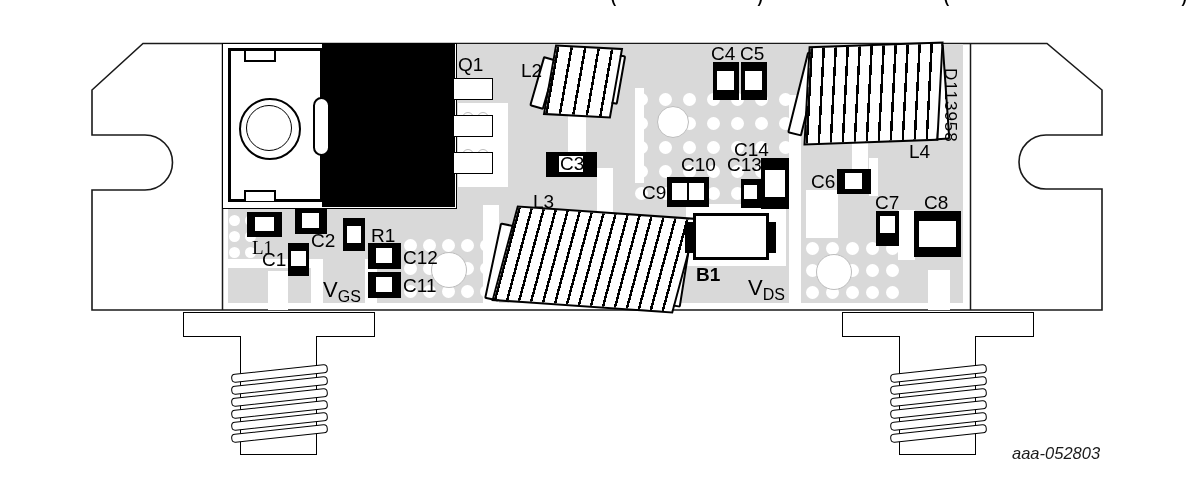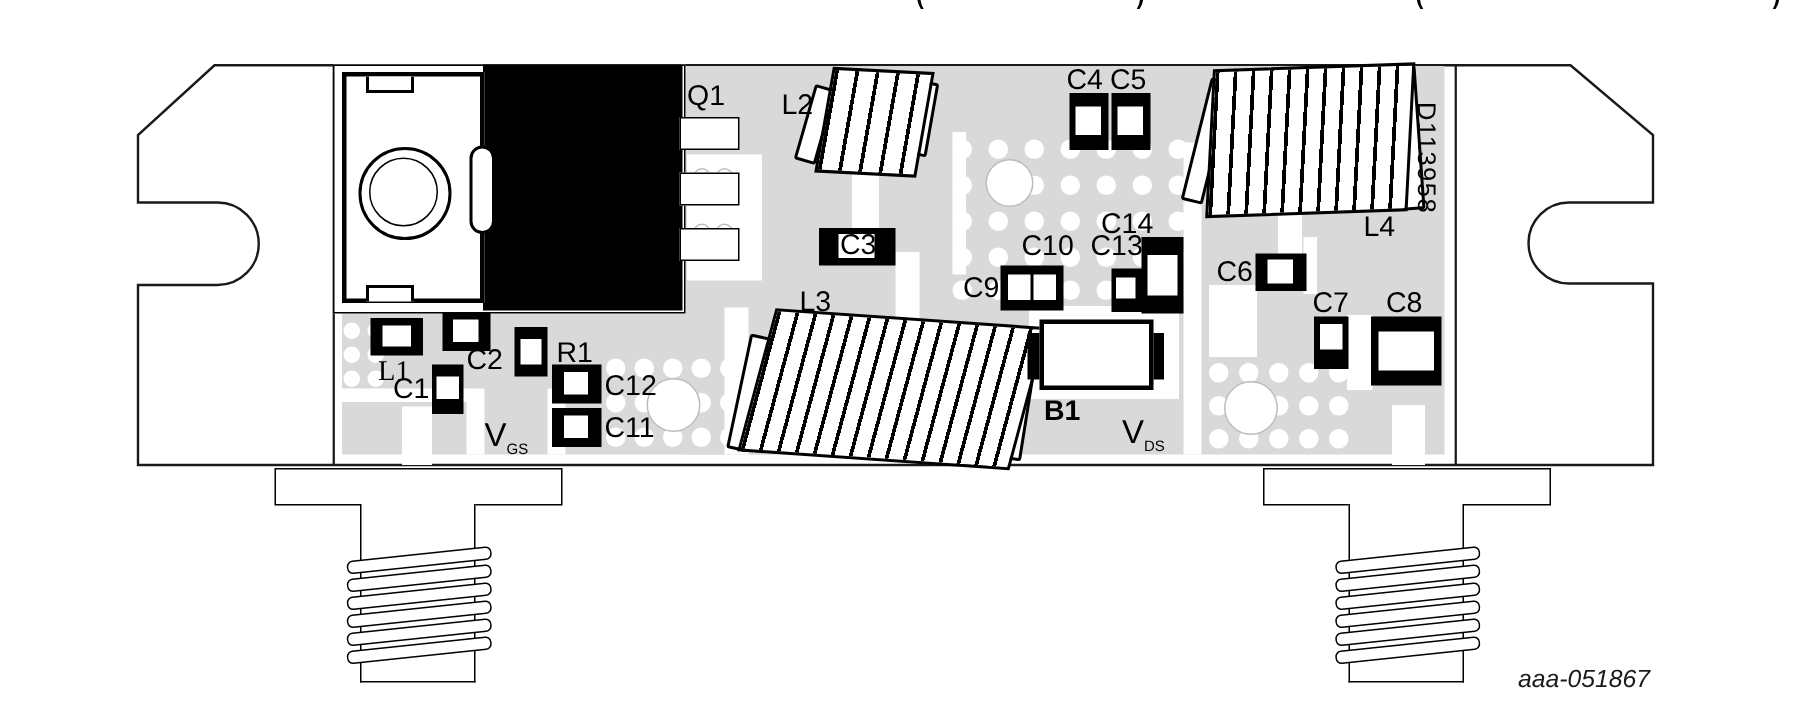--- a/index.html
+++ b/index.html
@@ -7,21 +7,21 @@
          font-family:"Liberation Sans",sans-serif;color:#000;}
   .abs{position:absolute;}
   .pour{position:absolute;background:var(--pour,#d9d9d9);}
   .cut{position:absolute;background:#fff;}
   .via{position:absolute;border-radius:50%;background:#fff;}
   .bigvia{position:absolute;border-radius:50%;background:#fff;border:1.5px solid #bdbdbd;}
   .cmp{position:absolute;background:#000;}
   .win{position:absolute;background:#fff;}
   .lead{position:absolute;background:#fff;border:1.6px solid #000;}
   .lbl{position:absolute;font-size:19px;line-height:1;white-space:nowrap;}
-  .lbl sub{font-size:10px;line-height:1;}
+  .lbl sub{font-size:16px;line-height:1;}
   .coil{position:absolute;border:2.5px solid #000;
         background:repeating-linear-gradient(90deg,#000 0 2.5px,#fff 2.5px 12px);}
   .stray{position:absolute;border:2px solid #000;background:#fff;border-radius:2px;}
   .thread{position:absolute;width:95px;height:7px;border:1.4px solid #000;border-radius:4px;
           background:#fff;transform:rotate(-6deg);}
   .sma-flange{position:absolute;border:1.6px solid #000;background:#fff;}
   .sma-body{position:absolute;border:1.6px solid #000;border-top:none;background:#fff;}
   .circ{position:absolute;border-radius:50%;border:2px solid #000;background:#fff;}
   .notch{position:absolute;background:#fff;}
   .fragstrip{position:absolute;left:0;top:0;width:1200px;height:6px;overflow:hidden;}
@@ -271,21 +271,21 @@
 
   <div class="lbl" style="left:323px;top:279px;font-size:22px;">
     <span>V</span><sub>GS</sub>
   </div>
   <div class="lbl" style="left:748px;top:277px;font-size:22px;">
     <span>V</span><sub>DS</sub>
   </div>
 
   <div class="serial" style="left:942px;top:68px;">D113958</div>
 
-  <div class="figid" style="left:1012px;top:444px;">aaa-051867</div>
+  <div class="figid" style="left:1012px;top:444px;">aaa-052803</div>
 
   <div class="fragstrip">
     <span class="frag" style="left:610px;">(</span>
     <span class="frag" style="left:756px;">)</span>
     <span class="frag" style="left:943px;">(</span>
     <span class="frag" style="left:1180px;">)</span>
   </div>
 
 </div>
 

